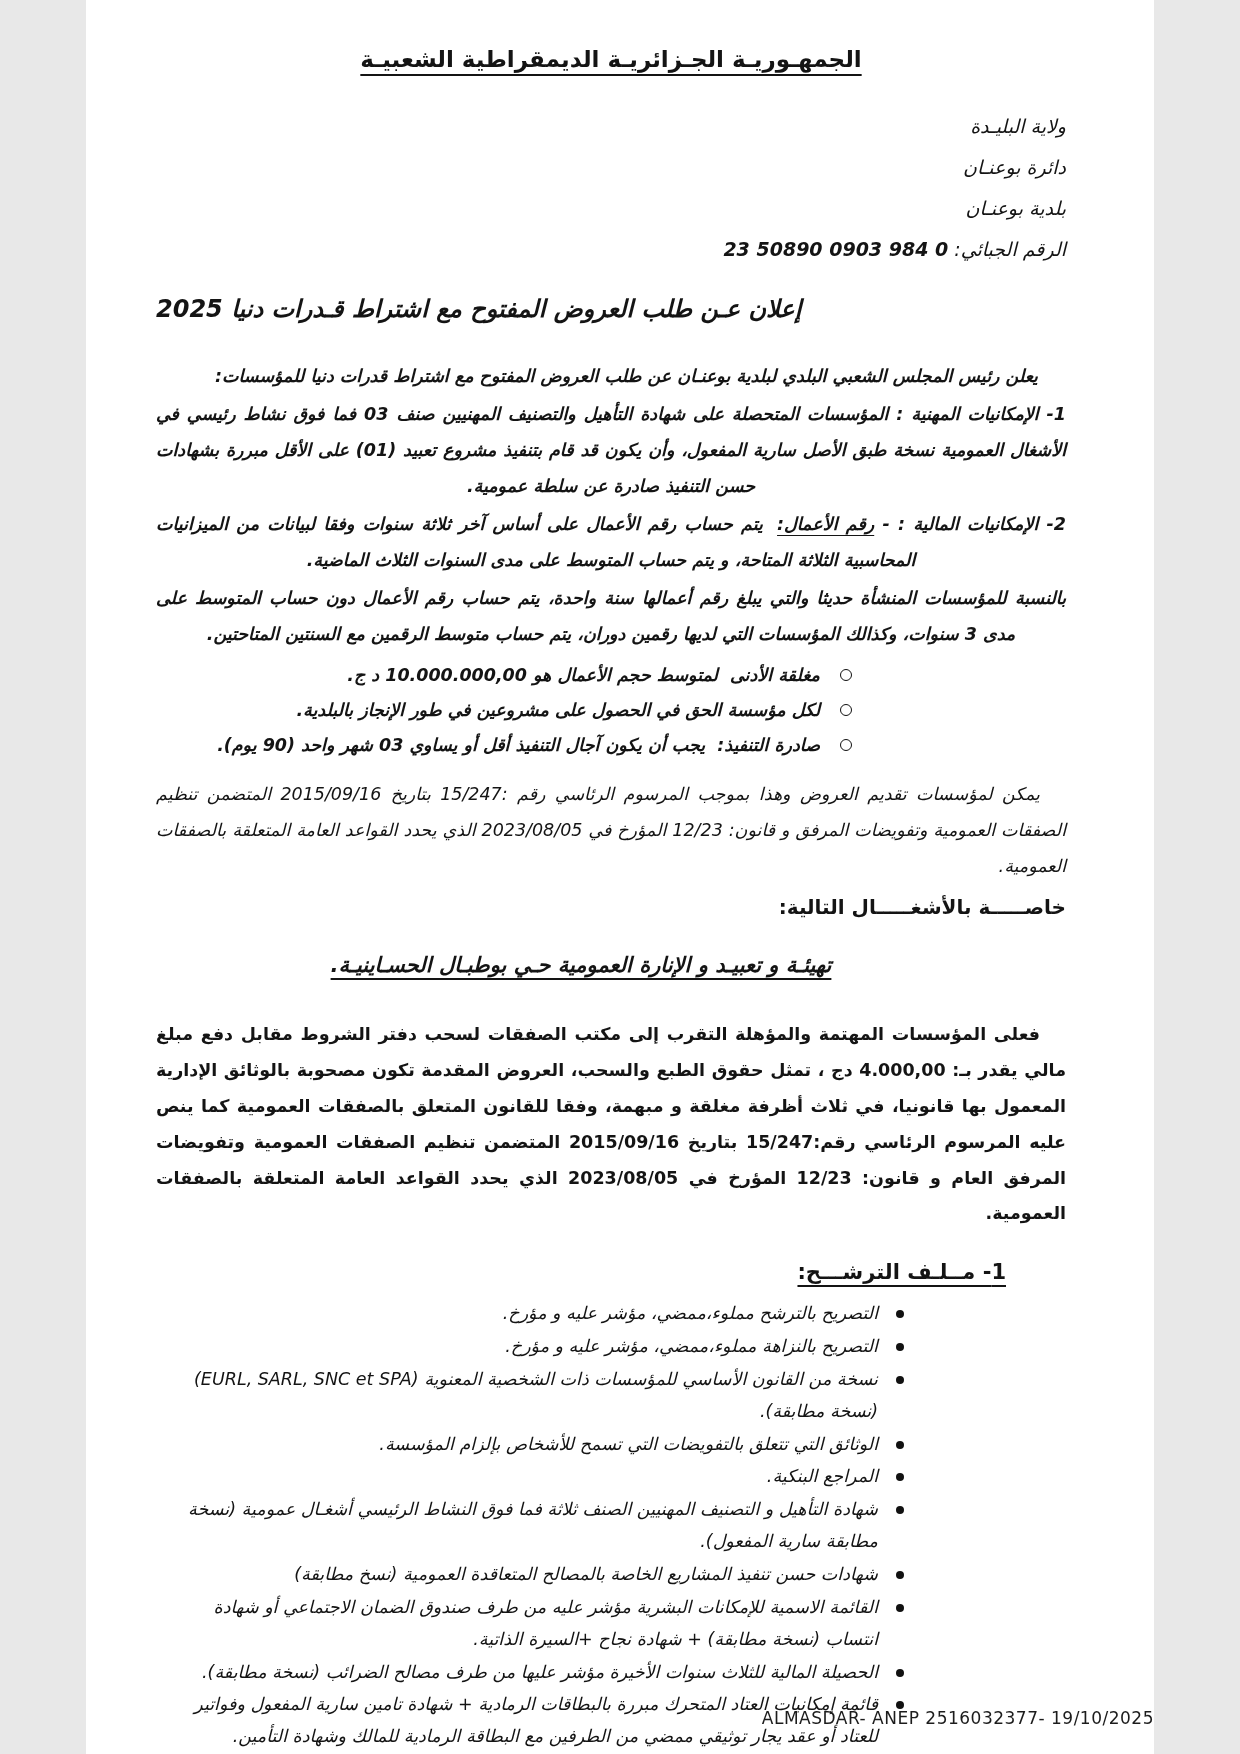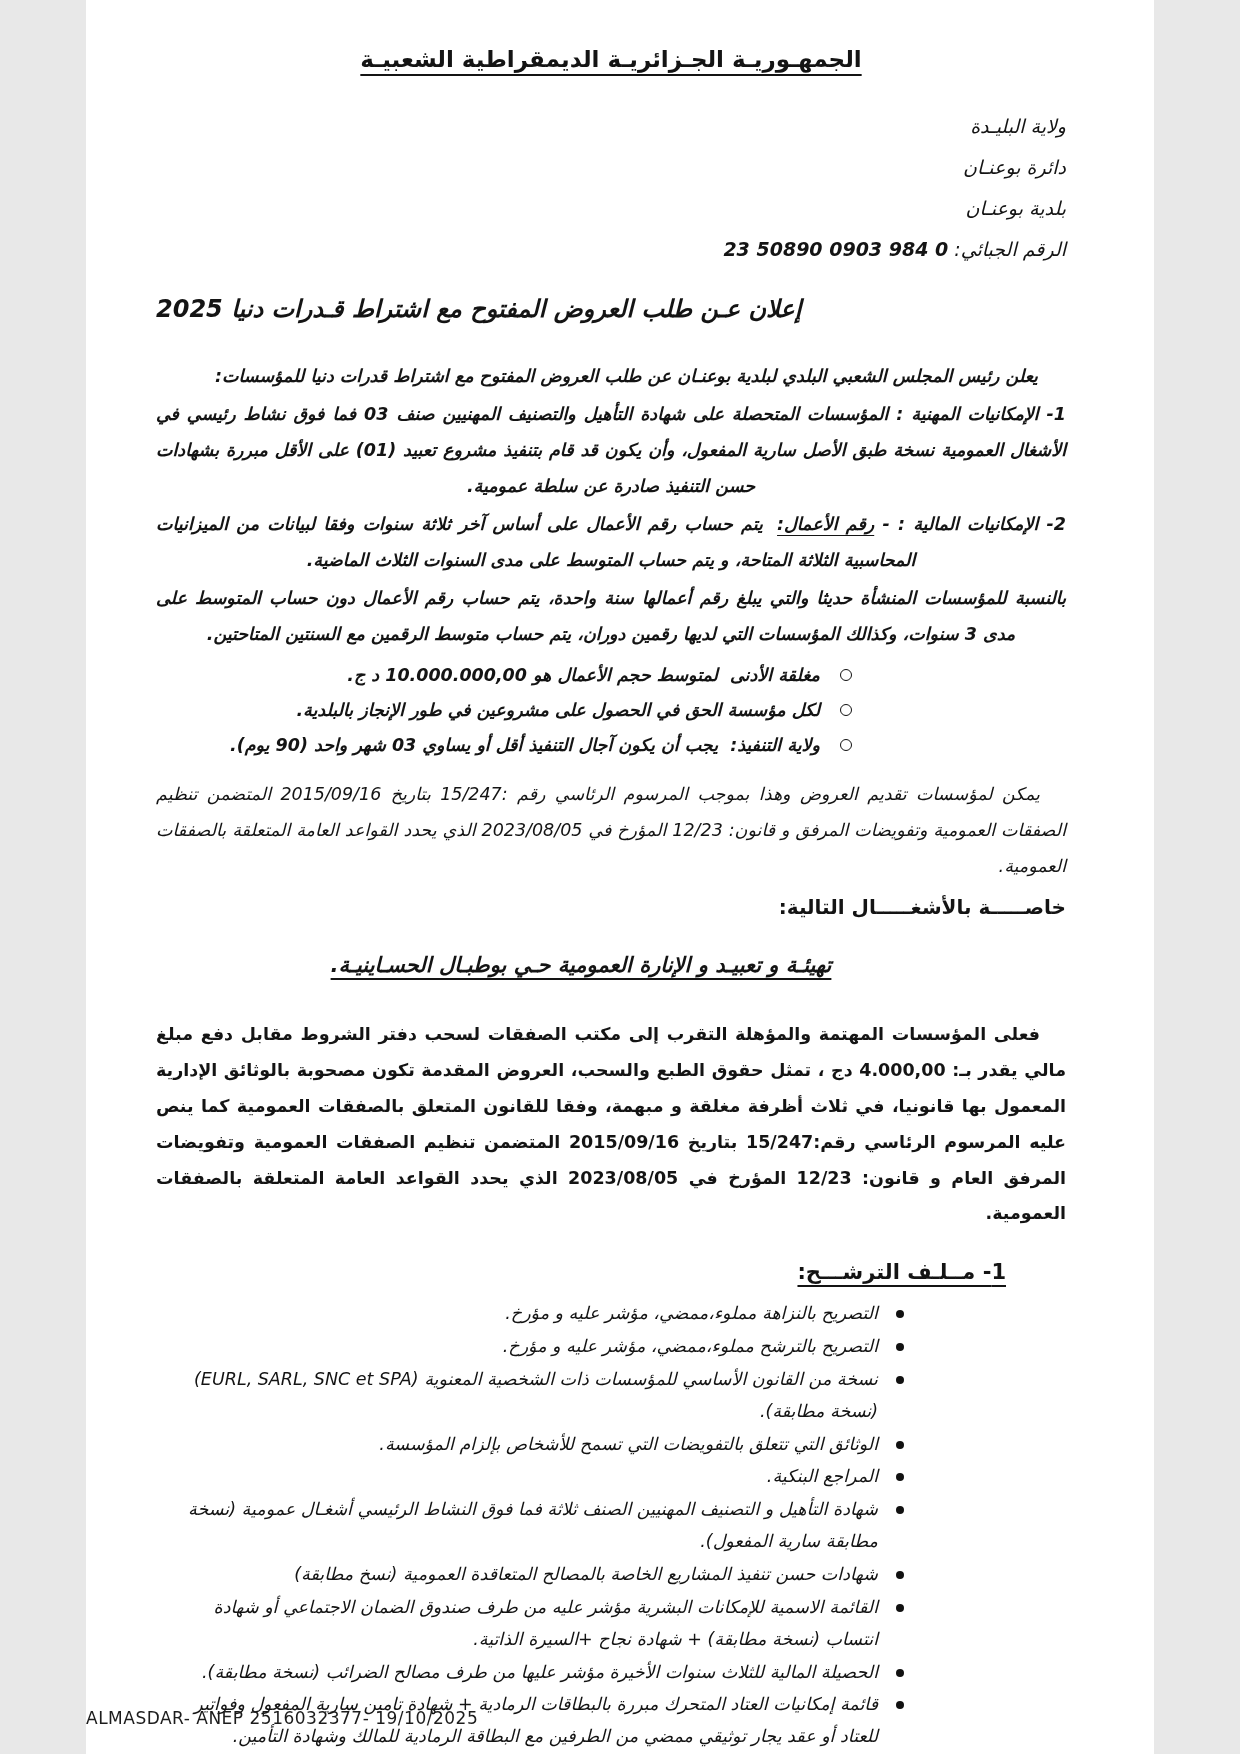--- a/index.html
+++ b/index.html
@@ -145,21 +145,21 @@
   }
   .file-heading span {
     text-decoration: underline;
     text-underline-offset: 6px;
   }
   .footer-line {
     position: absolute;
     bottom: 26px;
     left: 0;
     right: 0;
-    text-align: left;
+    text-align: right;
     direction: ltr;
     font-size: 17px;
     color: #1c1c1c;
     letter-spacing: 0.5px;
   }
 </style>
 </head>
 <body>
 
 <div class="page">
@@ -200,40 +200,40 @@
       <span class="b-label">مغلقة الأدنى</span>
       <span>لمتوسط حجم الأعمال هو 10.000.000,00 د ج.</span>
     </li>
     <li>
       <span class="marker"></span>
       <span class="b-label"></span>
       <span>لكل مؤسسة  الحق في الحصول على مشروعين في طور الإنجاز بالبلدية.</span>
     </li>
     <li>
       <span class="marker"></span>
-      <span class="b-label">ولاية التنفيذ:</span>
+      <span class="b-label">صادرة التنفيذ:</span>
       <span>يجب أن يكون آجال التنفيذ أقل أو يساوي 03 شهر واحد (90 يوم).</span>
     </li>
   </ul>
 
   <p class="body decree-para">يمكن لمؤسسات تقديم العروض وهذا بموجب المرسوم الرئاسي رقم :15/247 بتاريخ 2015/09/16 المتضمن تنظيم الصفقات العمومية وتفويضات المرفق و قانون: 12/23 المؤرخ في 2023/08/05 الذي يحدد القواعد العامة المتعلقة بالصفقات العمومية.</p>
 
   <div class="works-heading">خاصـــــة بالأشغـــــال التالية:</div>
 
   <div class="project-title">تهيئـة و تعبيـد و الإنارة العمومية حـي بوطبـال الحسـاينيـة.</div>
 
   <p class="body withdrawal-para">فعلى المؤسسات المهتمة والمؤهلة التقرب إلى مكتب الصفقات لسحب دفتر الشروط مقابل دفع مبلغ مالي يقدر بـ: 4.000,00 دج ، تمثل حقوق الطبع والسحب، العروض المقدمة تكون مصحوبة بالوثائق الإدارية المعمول بها قانونيا، في ثلاث أظرفة مغلقة و مبهمة، وفقا للقانون المتعلق بالصفقات العمومية كما ينص عليه المرسوم الرئاسي رقم:15/247 بتاريخ 2015/09/16 المتضمن تنظيم الصفقات العمومية وتفويضات المرفق العام و قانون: 12/23 المؤرخ في 2023/08/05 الذي يحدد القواعد العامة المتعلقة بالصفقات العمومية.</p>
 
   <div class="file-heading">
     <span>1- مــلـف الترشـــح:</span>
   </div>
 
   <ul class="disc-list">
+    <li><span class="marker"></span><span>التصريح بالترشح مملوء،ممضي، مؤشر عليه و مؤرخ.</span></li>
     <li><span class="marker"></span><span>التصريح بالنزاهة مملوء،ممضي، مؤشر عليه و مؤرخ.</span></li>
-    <li><span class="marker"></span><span>التصريح بالترشح مملوء،ممضي، مؤشر عليه و مؤرخ.</span></li>
     <li><span class="marker"></span><span>نسخة من القانون الأساسي للمؤسسات ذات الشخصية المعنوية (EURL, SARL, SNC et SPA) (نسخة مطابقة).</span></li>
     <li><span class="marker"></span><span>الوثائق التي تتعلق بالتفويضات التي تسمح للأشخاص بإلزام المؤسسة.</span></li>
     <li><span class="marker"></span><span>المراجع البنكية.</span></li>
     <li><span class="marker"></span><span>شهادة التأهيل و التصنيف المهنيين الصنف ثلاثة  فما فوق النشاط الرئيسي  أشغـال عمومية (نسخة مطابقة سارية المفعول).</span></li>
     <li><span class="marker"></span><span>شهادات حسن تنفيذ المشاريع الخاصة بالمصالح المتعاقدة العمومية (نسخ مطابقة)</span></li>
     <li><span class="marker"></span><span>القائمة  الاسمية للإمكانات البشرية مؤشر عليه من طرف صندوق الضمان الاجتماعي أو شهادة انتساب (نسخة مطابقة) + شهادة نجاح +السيرة الذاتية.</span></li>
     <li><span class="marker"></span><span>الحصيلة المالية للثلاث سنوات الأخيرة مؤشر عليها من طرف مصالح الضرائب (نسخة مطابقة).</span></li>
     <li><span class="marker"></span><span>قائمة إمكانيات العتاد المتحرك مبررة بالبطاقات الرمادية + شهادة تامين سارية المفعول وفواتير للعتاد أو عقد يجار توثيقي ممضي من الطرفين مع البطاقة الرمادية للمالك وشهادة التأمين.</span></li>
   </ul>
 

